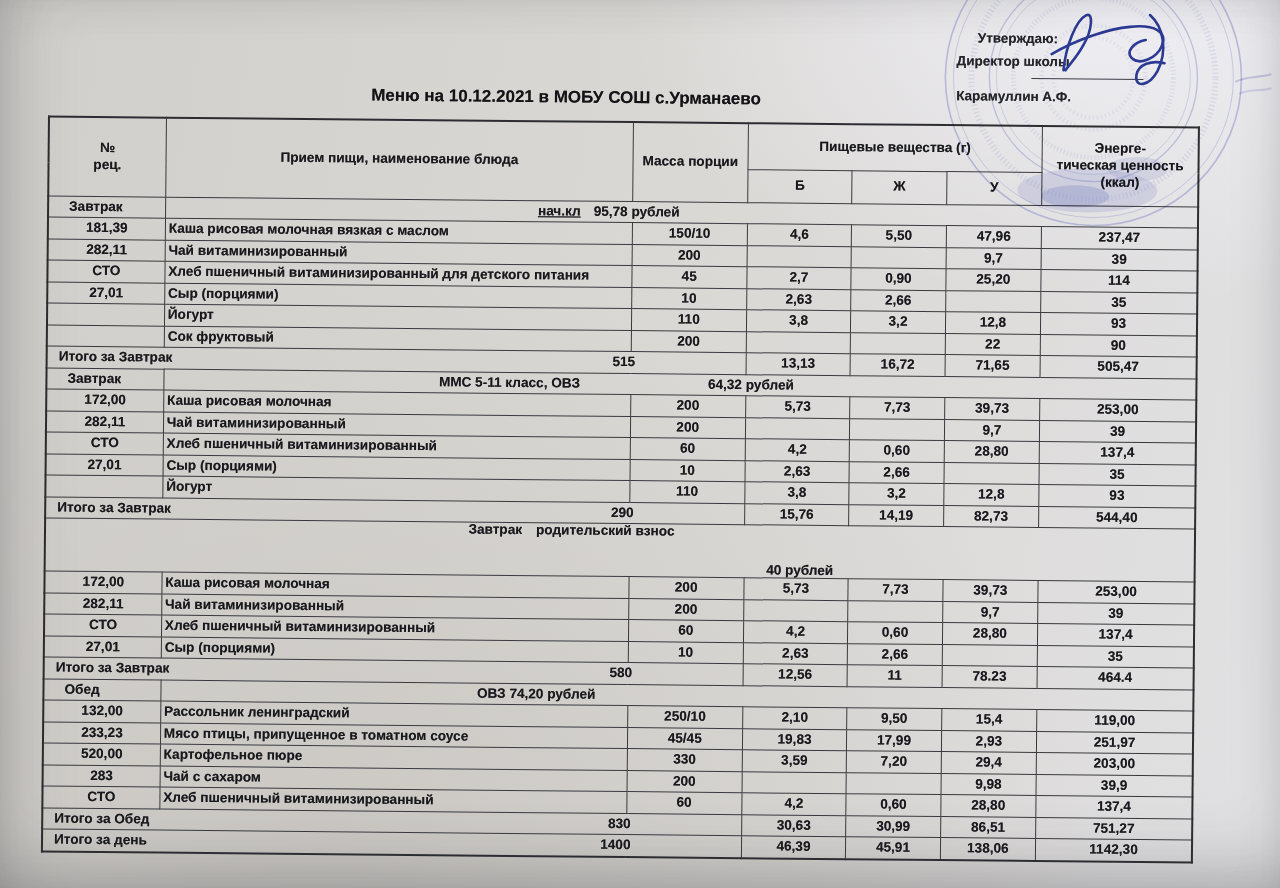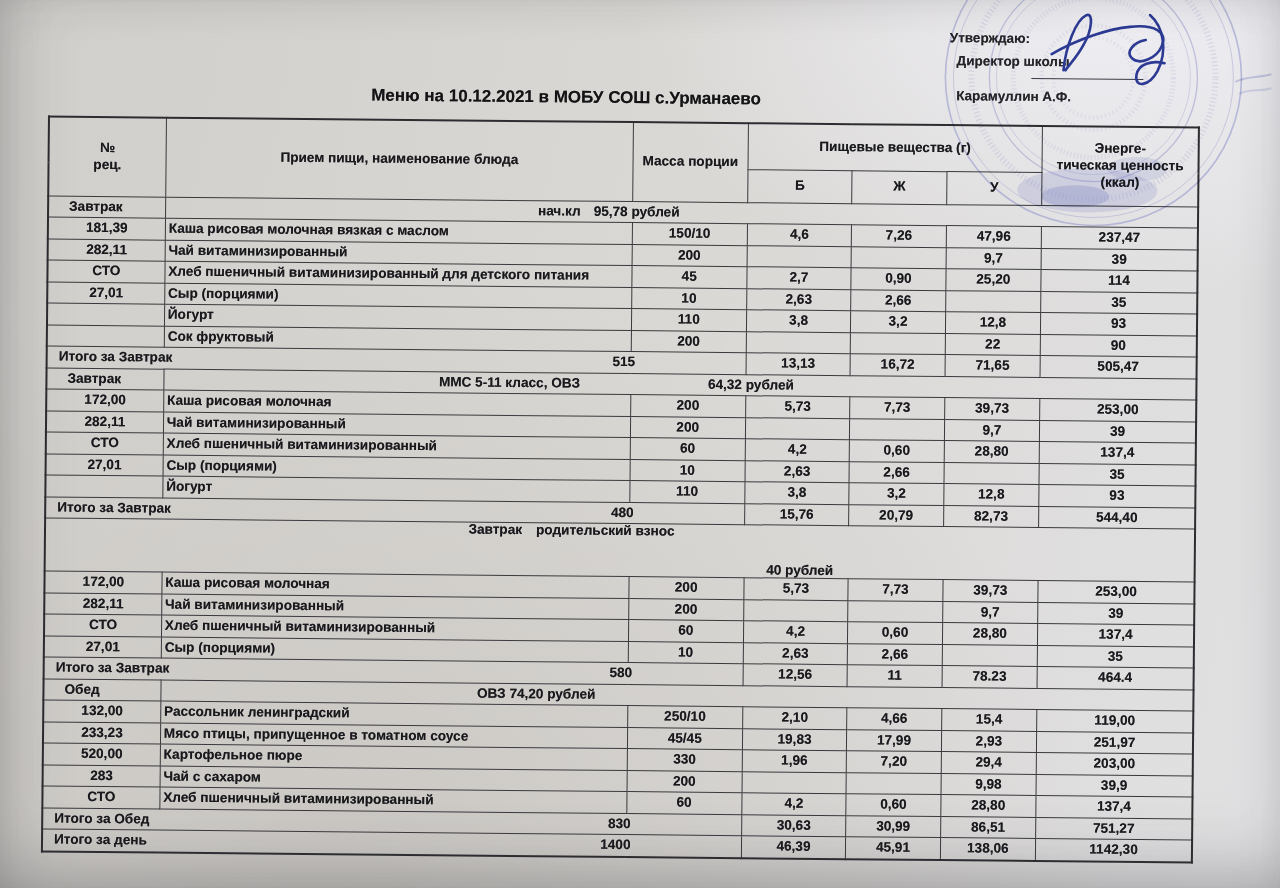--- a/index.html
+++ b/index.html
@@ -16,21 +16,21 @@
       inset 0 -45px 75px -32px rgba(58,58,64,.34),
       inset 45px 0 75px -42px rgba(58,58,64,.22),
       inset 0 22px 55px -34px rgba(58,58,64,.16),
       inset -28px 0 60px -42px rgba(80,80,92,.12);}
   .sheet{position:absolute;inset:0;transform:rotate(.55deg);transform-origin:620px 430px;}
 
   .title{position:absolute;left:368px;top:88px;font-size:17px;font-weight:bold;
     color:#141417;text-shadow:0 0 .4px rgba(10,10,14,.6);}
 
   .approval{font-size:13.5px;font-weight:bold;color:#232328;text-shadow:0 0 .3px rgba(20,20,26,.5);}
-  .approve-label{position:absolute;left:946px;top:27px;}
+  .approve-label{position:absolute;left:974px;top:27px;}
   .director-label{position:absolute;left:953px;top:50px;}
   .sig-line{position:absolute;left:1028px;top:74px;width:112px;height:0;
     border-bottom:1.6px solid #3c3c46;}
   .director-name{position:absolute;left:953px;top:85px;}
 
   .signature-svg{position:absolute;left:1030px;top:0;z-index:4;}
   .stamp-svg{position:absolute;left:925px;top:-72px;z-index:4;mix-blend-mode:multiply;opacity:.85;}
   .extra-mark-svg{position:absolute;left:1228px;top:62px;z-index:3;opacity:.6;}
 
   table.menu{position:absolute;left:45px;top:121px;width:1152px;z-index:2;
@@ -41,21 +41,21 @@
   thead th{font-weight:bold;text-align:center;vertical-align:middle;line-height:1.25;}
   th.pre{white-space:pre-line;}
   tr.h1{height:46px;} tr.h2{height:33px;}
 
   tbody td{height:20.5px;text-align:center;vertical-align:middle;line-height:1.05;}
   td.c1{text-align:left;padding-left:10px;}
 
   .sec-meal-cell{text-align:left !important;padding-left:20px !important;}
   .sec-note{text-align:left !important;}
   .sec-note .sec-part{display:inline-block;}
-  .s0 .sec-part.p0{margin-left:36%;}
+  .s0 .sec-part.p0{margin-left:36%;text-decoration:underline;}
   .s0 .sec-part.p1{margin-left:13px;}
   .s1 .sec-part.p0{margin-left:26.5%;}
   .s1 .sec-part.p1{margin-left:128px;}
   .s3 .sec-part.p0{margin-left:30.5%;}
   td.sec-full{text-align:center !important;}
   td.sec-full .inner{display:inline-flex;padding-left:62px;}
   td.sec-full .sec-meal{margin-right:14px;}
   td.sec-full .sec-part.p1{margin-left:92px;margin-top:38px;}
 
   .total-label-cell{text-align:left !important;}
@@ -136,21 +136,21 @@
     <tbody id="menu-body">
         <tr class="sec-row s0">
           <td class="sec-meal-cell">Завтрак</td>
           <td class="sec-note" colspan="6"><span class="sec-part p0">нач.кл</span><span class="sec-part p1">95,78 рублей</span></td>
         </tr>
         <tr class="item-row">
           <td class="c0">181,39</td>
           <td class="c1">Каша рисовая молочная вязкая с маслом</td>
           <td class="c2">150/10</td>
           <td class="c3">4,6</td>
-          <td class="c4">7,26</td>
+          <td class="c4">5,50</td>
           <td class="c5">47,96</td>
           <td class="c6">237,47</td>
         </tr>
         <tr class="item-row">
           <td class="c0">282,11</td>
           <td class="c1">Чай витаминизированный</td>
           <td class="c2">200</td>
           <td class="c3"></td>
           <td class="c4"></td>
           <td class="c5">9,7</td>
@@ -250,25 +250,25 @@
           <td class="c2">110</td>
           <td class="c3">3,8</td>
           <td class="c4">3,2</td>
           <td class="c5">12,8</td>
           <td class="c6">93</td>
         </tr>
         <tr class="total-row">
           <td class="total-label-cell" colspan="3">
             <div class="flexwrap">
               <span class="total-label">Итого за Завтрак</span>
-              <span class="total-mass">480</span>
+              <span class="total-mass">290</span>
             </div>
           </td>
           <td class="tnum">15,76</td>
-          <td class="tnum">20,79</td>
+          <td class="tnum">14,19</td>
           <td class="tnum">82,73</td>
           <td class="tnum">544,40</td>
         </tr>
         <tr class="sec-row s2">
           <td class="sec-full" colspan="7"><div class="inner">
               <span class="sec-meal">Завтрак</span>
               <span class="sec-part p0">родительский взнос</span>
               <span class="sec-part p1">40 рублей</span>
             </div></td>
         </tr>
@@ -322,38 +322,38 @@
         </tr>
         <tr class="sec-row s3">
           <td class="sec-meal-cell">Обед</td>
           <td class="sec-note" colspan="6"><span class="sec-part p0">ОВЗ 74,20 рублей</span></td>
         </tr>
         <tr class="item-row">
           <td class="c0">132,00</td>
           <td class="c1">Рассольник ленинградский</td>
           <td class="c2">250/10</td>
           <td class="c3">2,10</td>
-          <td class="c4">4,66</td>
+          <td class="c4">9,50</td>
           <td class="c5">15,4</td>
           <td class="c6">119,00</td>
         </tr>
         <tr class="item-row">
           <td class="c0">233,23</td>
           <td class="c1">Мясо птицы, припущенное в томатном соусе</td>
           <td class="c2">45/45</td>
           <td class="c3">19,83</td>
           <td class="c4">17,99</td>
           <td class="c5">2,93</td>
           <td class="c6">251,97</td>
         </tr>
         <tr class="item-row">
           <td class="c0">520,00</td>
           <td class="c1">Картофельное пюре</td>
           <td class="c2">330</td>
-          <td class="c3">1,96</td>
+          <td class="c3">3,59</td>
           <td class="c4">7,20</td>
           <td class="c5">29,4</td>
           <td class="c6">203,00</td>
         </tr>
         <tr class="item-row">
           <td class="c0">283</td>
           <td class="c1">Чай с сахаром</td>
           <td class="c2">200</td>
           <td class="c3"></td>
           <td class="c4"></td>

